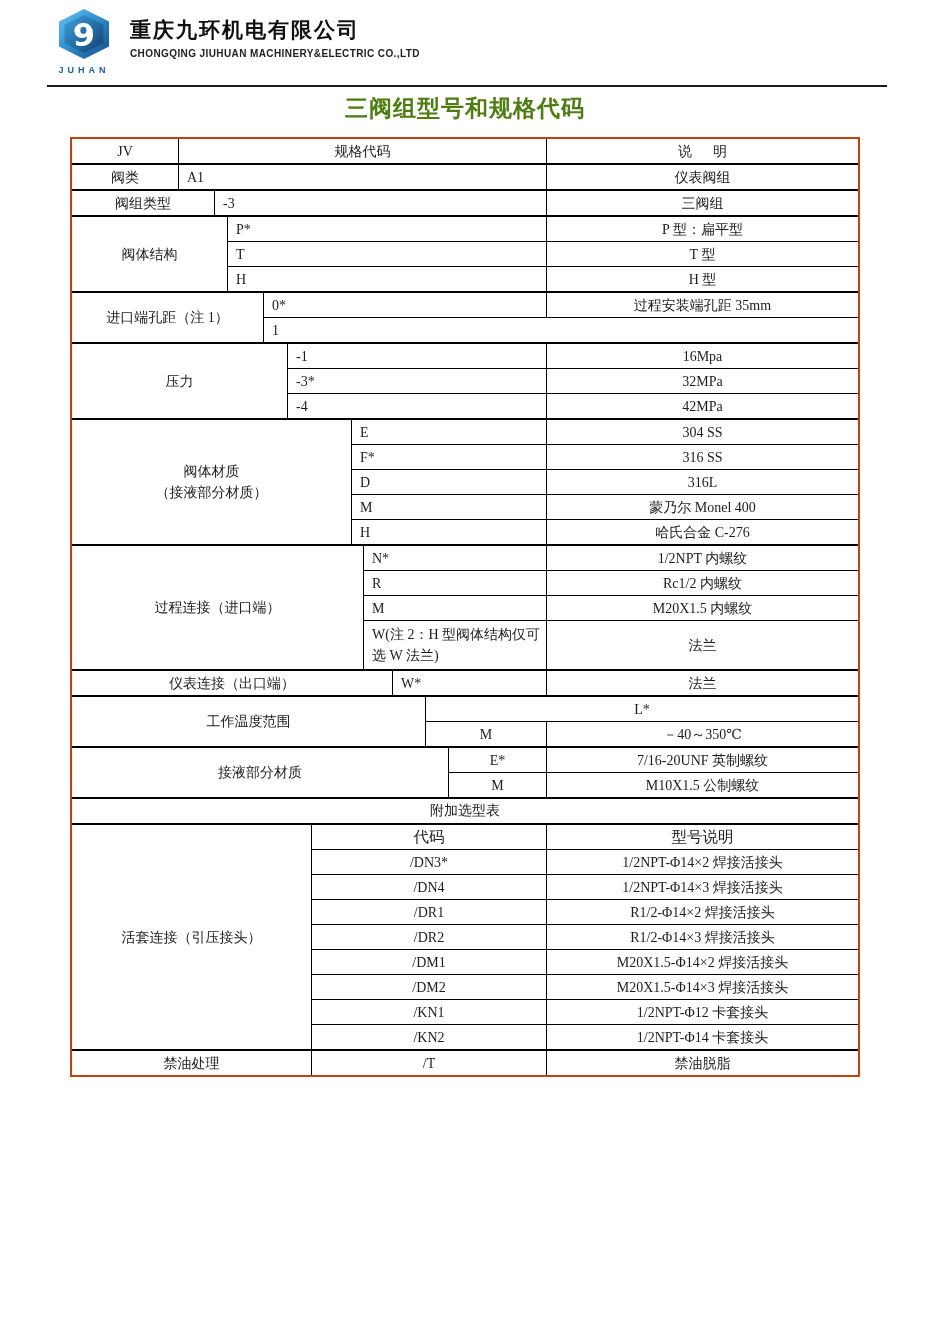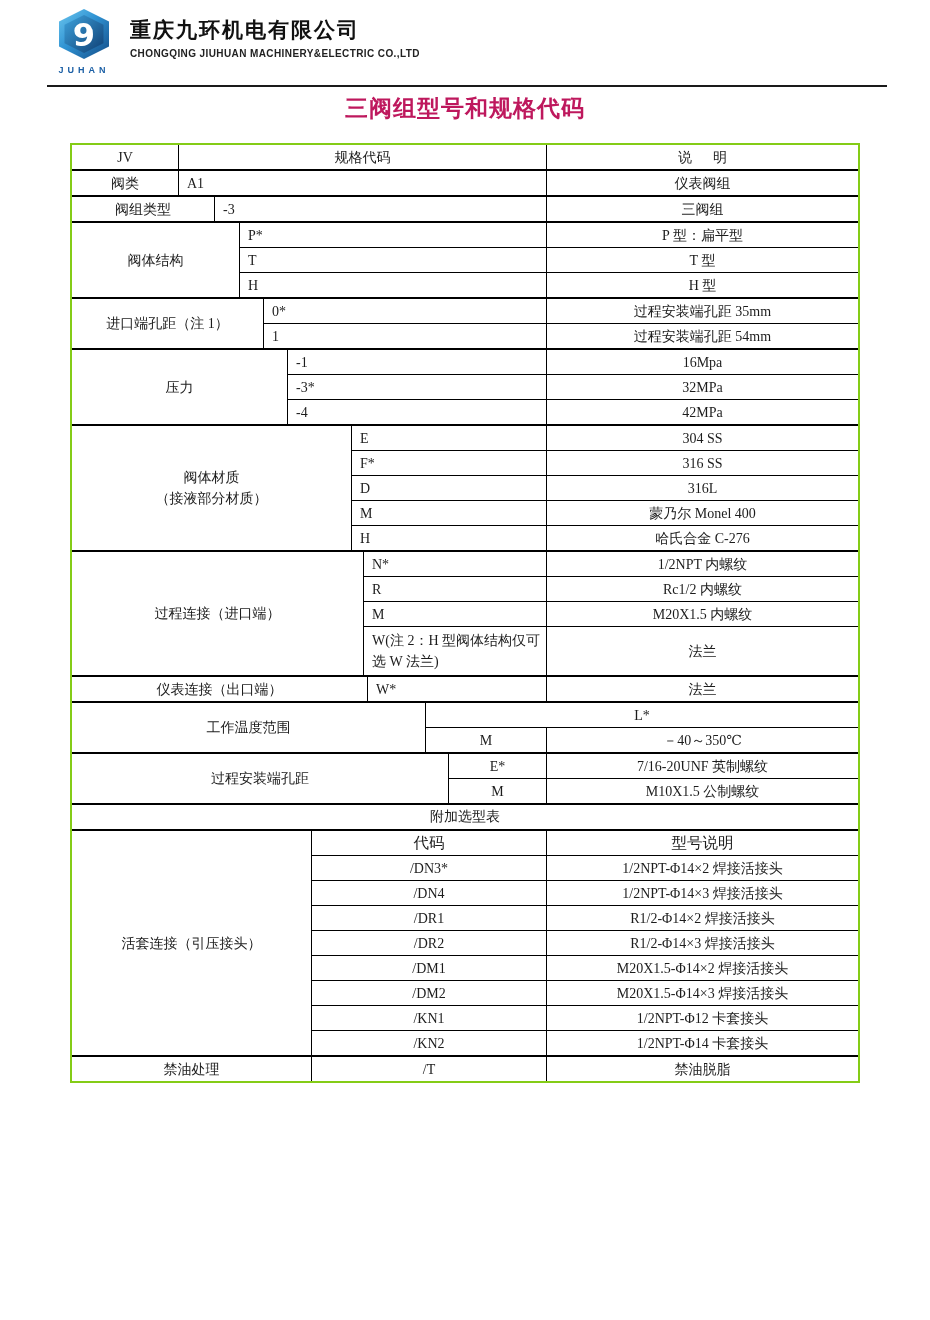--- a/index.html
+++ b/index.html
@@ -24,28 +24,27 @@
     font-size:21px;font-weight:bold;letter-spacing:2px;color:#111;
   }
   .company-en{
     font-family:"Liberation Sans","DejaVu Sans",sans-serif;
     font-size:10px;font-weight:bold;letter-spacing:0.4px;color:#222;margin-top:4px;
   }
   .rule{position:absolute;top:85px;left:47px;width:840px;height:2px;background:#1a1a1a;}
   
   .doc-title{
     position:absolute;top:93px;left:0;width:100%;
-    text-align:center;font-size:23px;font-weight:bold;letter-spacing:1px;color:#be185d;
+    text-align:center;font-size:23px;font-weight:bold;letter-spacing:1px;color:#4d7c0f;
   }
   
   .spec-table{
     position:absolute;top:137px;left:70px;width:790px;
-    border:2px solid #84cc16;box-sizing:border-box;
+    border:2px solid #c2410c;box-sizing:border-box;
     font-size:14px;
-    margin-top:6px;
   }
   .sec{display:flex;border-top:2px solid #000;}
   .sec:first-child{border-top:none;}
   .sec-label{
     flex:0 0 auto;border-right:1px solid #000;
     display:flex;flex-direction:column;align-items:center;justify-content:center;
     text-align:center;line-height:1.5;box-sizing:border-box;
   }
   .sec-rows{flex:1 1 auto;display:flex;flex-direction:column;min-width:0;}
   .r{display:flex;border-top:1px solid #000;}
@@ -147,21 +146,21 @@
               <span>-3</span>
             </div>
           <div class="desc">
               <span>三阀组</span>
             </div>
         </div>
       </div>
     </div>
 
     <div class="sec">
-      <div class="sec-label" style="width:168px">
+      <div class="sec-label" style="width:156px">
           <span>阀体结构</span>
         </div>
       <div class="sec-rows">
         <div class="r">
           <div class="code">
               <span>P*</span>
             </div>
           <div class="desc">
               <span>P 型：扁平型</span>
             </div>
@@ -194,23 +193,20 @@
           <div class="code">
               <span>0*</span>
             </div>
           <div class="desc">
               <span>过程安装端孔距 35mm</span>
             </div>
         </div>
         <div class="r">
           <div class="code">
               <span>1</span>
-            </div>
-          <div class="desc">
-              <span>过程安装端孔距 54mm</span>
             </div>
         </div>
       </div>
     </div>
 
     <div class="sec">
       <div class="sec-label" style="width:216px">
           <span>压力</span>
         </div>
       <div class="sec-rows">
@@ -324,21 +320,21 @@
               <span>W(注 2：H 型阀体结构仅可选 W 法兰)</span>
             </div>
           <div class="desc">
               <span>法兰</span>
             </div>
         </div>
       </div>
     </div>
 
     <div class="sec">
-      <div class="sec-label" style="width:296px">
+      <div class="sec-label" style="width:321px">
           <span>仪表连接（出口端）</span>
         </div>
       <div class="sec-rows">
         <div class="r">
           <div class="code">
               <span>W*</span>
             </div>
           <div class="desc">
               <span>法兰</span>
             </div>
@@ -362,21 +358,21 @@
             </div>
           <div class="desc">
               <span>－40～350℃</span>
             </div>
         </div>
       </div>
     </div>
 
     <div class="sec center-code">
       <div class="sec-label" style="width:377px">
-          <span>过程安装端孔距</span>
+          <span>接液部分材质</span>
         </div>
       <div class="sec-rows">
         <div class="r">
           <div class="code">
               <span>E*</span>
             </div>
           <div class="desc">
               <span>7/16-20UNF 英制螺纹</span>
             </div>
         </div>

